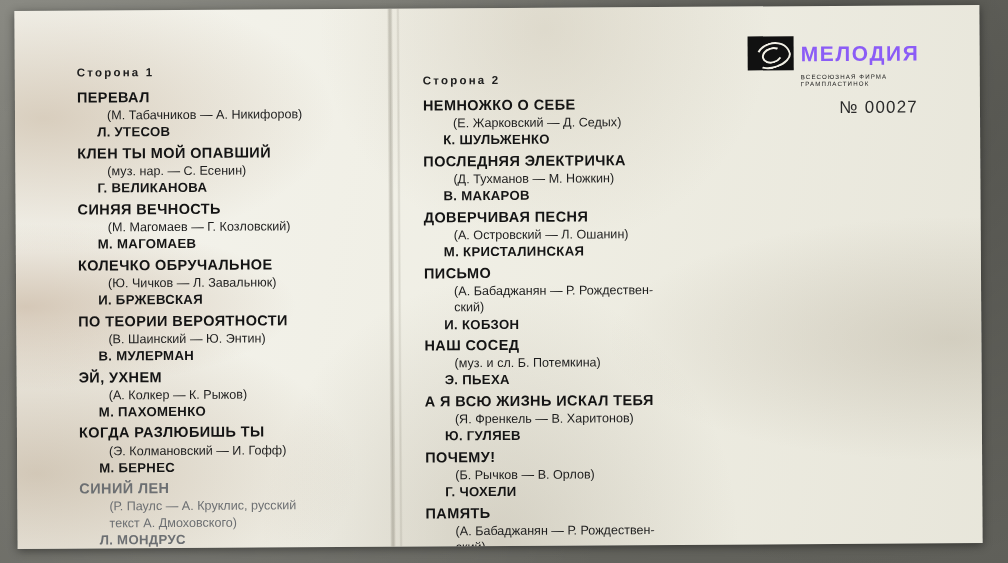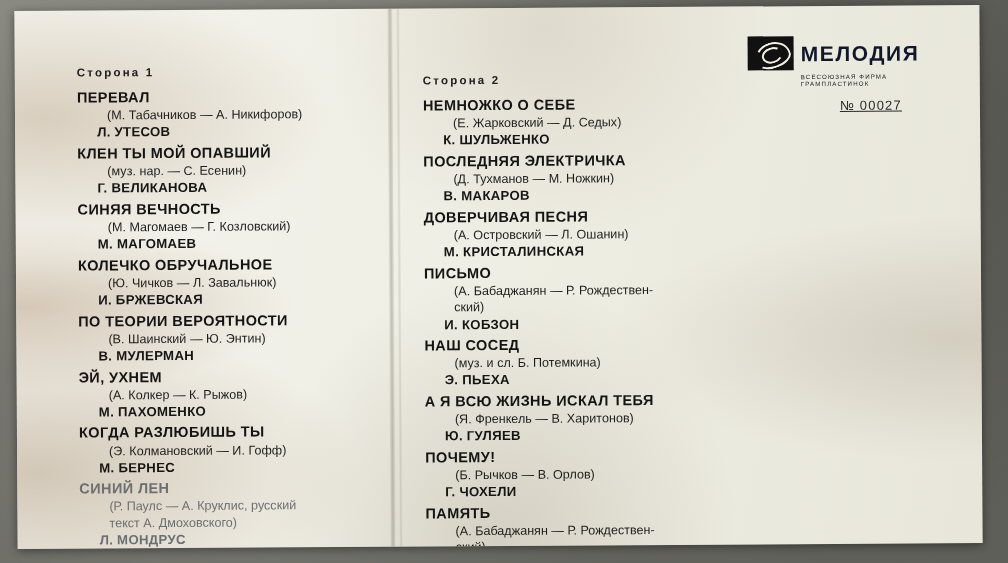--- a/index.html
+++ b/index.html
@@ -142,38 +142,37 @@
     width: 17px; height: 12px;
     border: 2.2px solid #f2f0e6;
     border-radius: 50%;
     border-right-color: transparent;
     transform: rotate(-18deg);
   }
   #logo-text {
     font-size: 21px;
     font-weight: bold;
     letter-spacing: 1.6px;
-    color: #0f172a;
+    color: #8b5cf6;
     line-height: 1;
   }
   #logo-sub {
     font-size: 6.2px;
     letter-spacing: 1.1px;
     color: #1a1a1a;
     margin-top: 3px;
     margin-left: 53px;
   }
   #catalog {
     position: absolute;
-    right: 78px;
+    right: 62px;
     top: 92px;
-    font-size: 13px;
+    font-size: 17px;
     letter-spacing: 1.2px;
     color: #2a2a2a;
-    text-decoration: underline;
   }
 </style>
 </head>
 <body>
 
 <div id="page">
   <div id="bg"></div>
 
   <div id="paper">
     <div class="fold left"></div>

